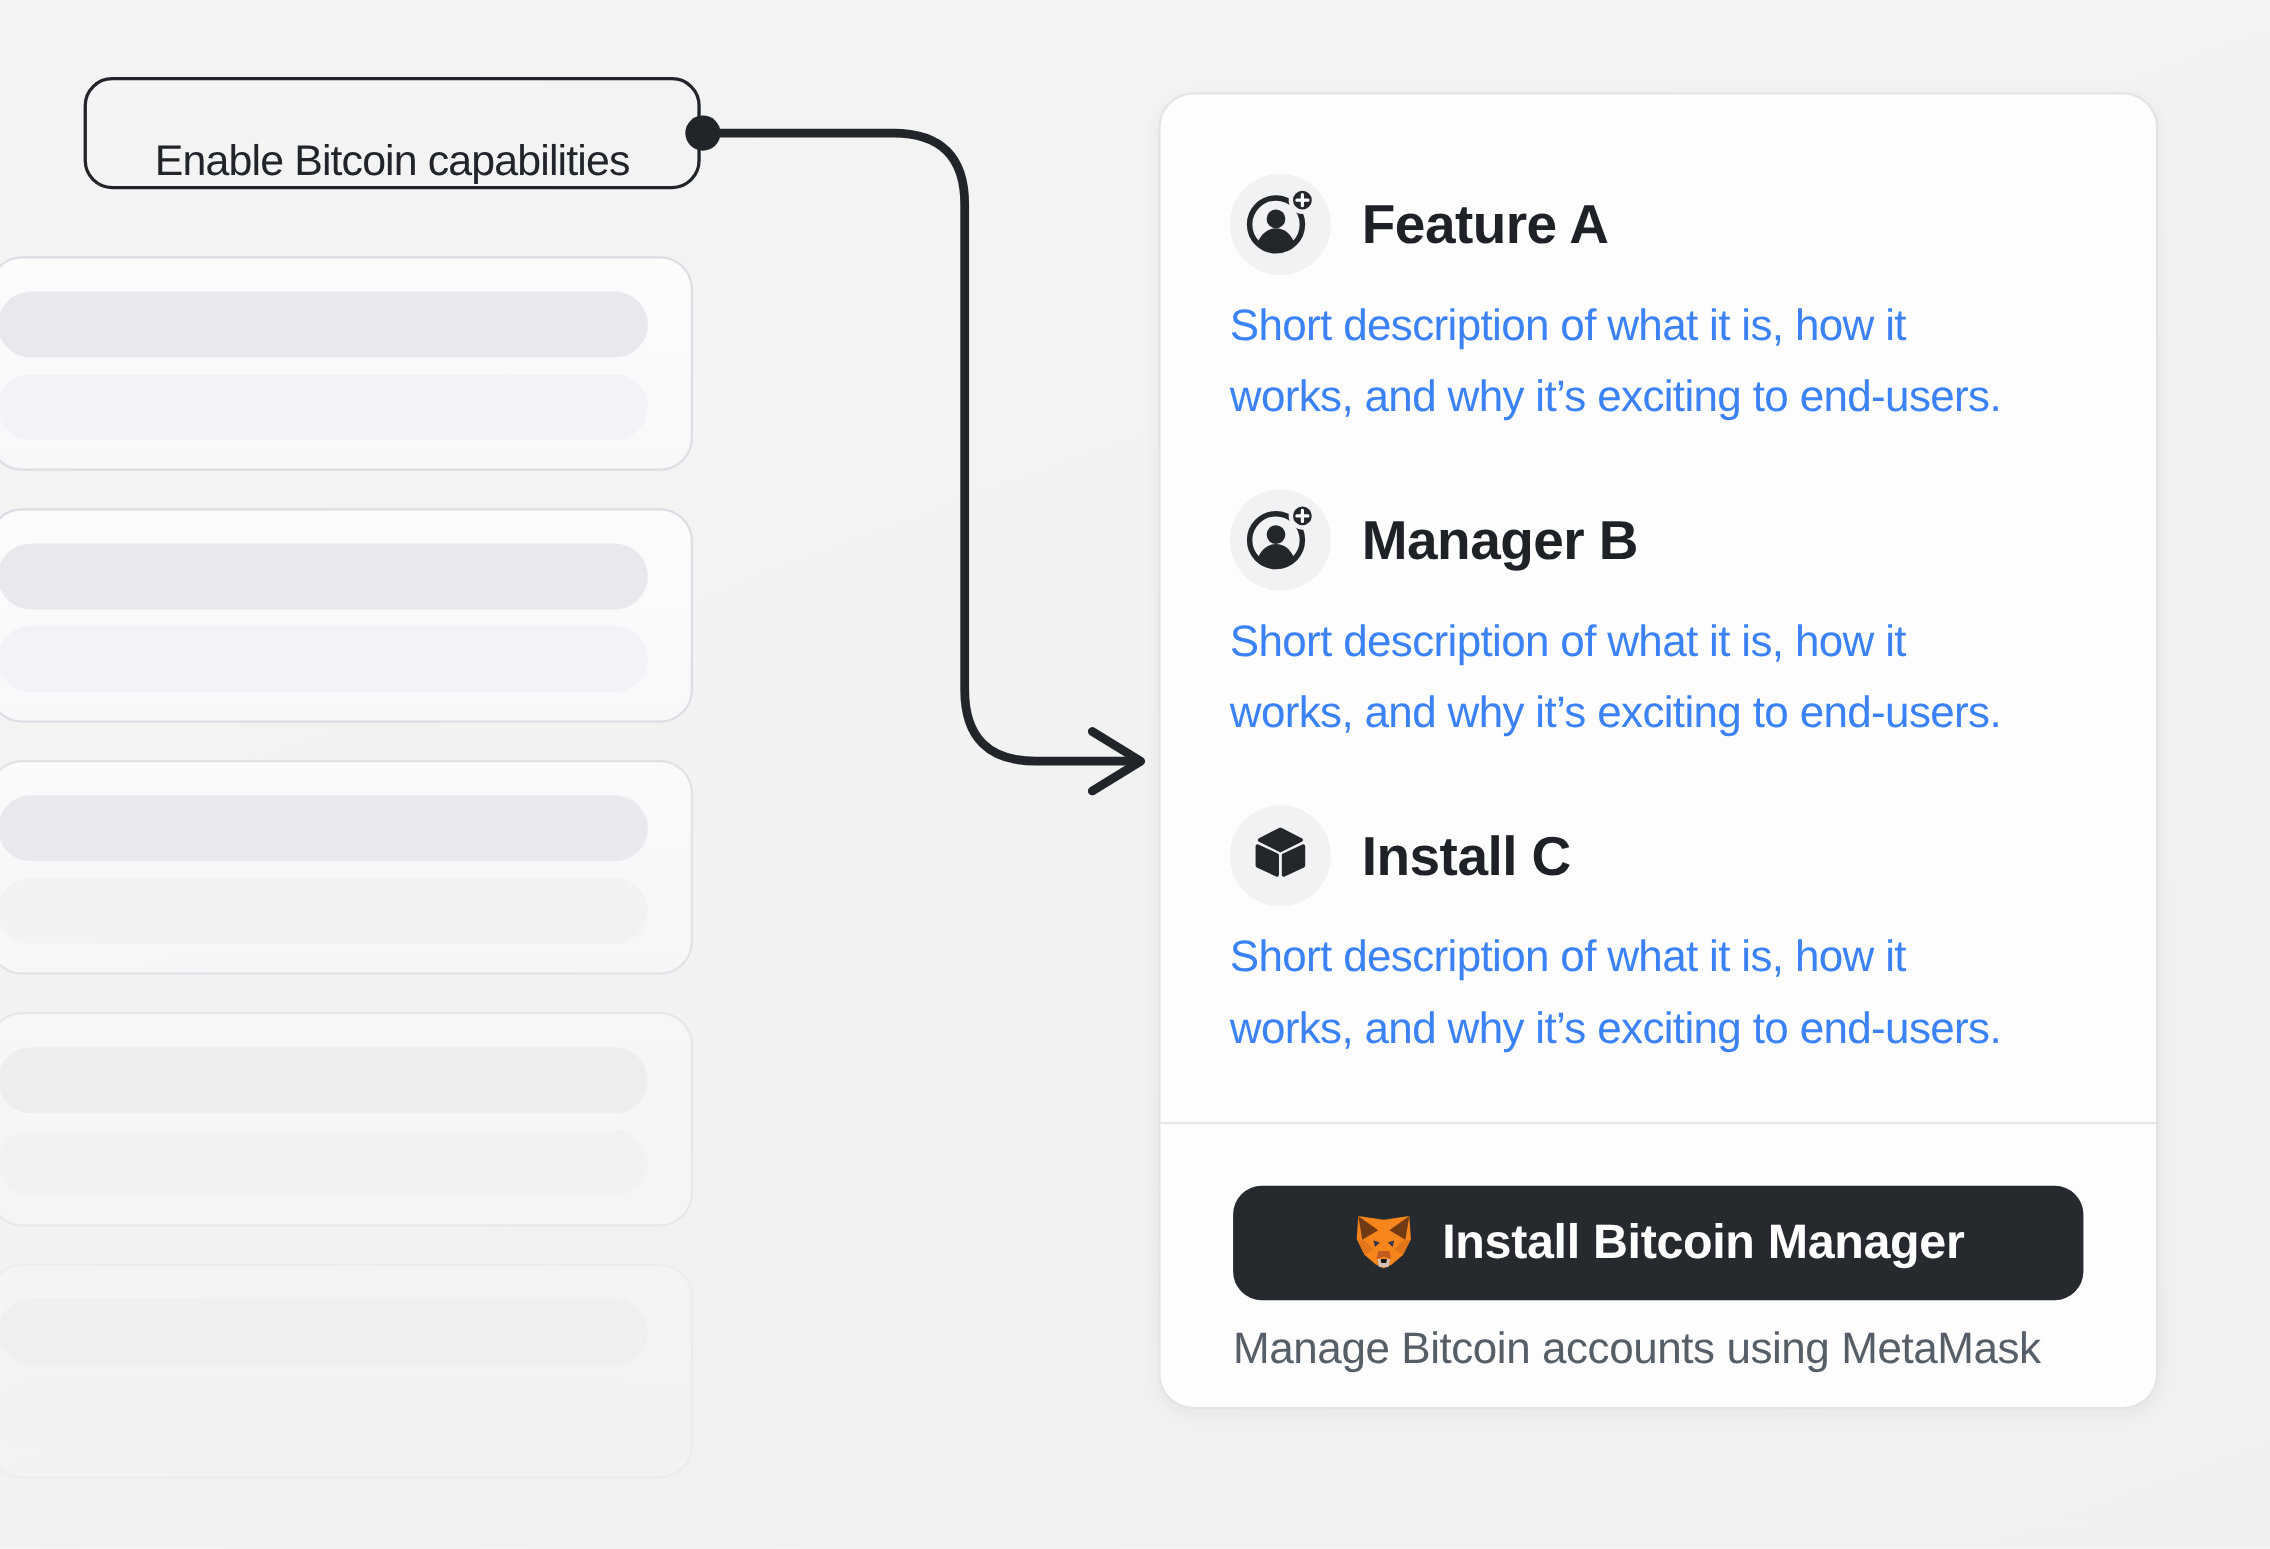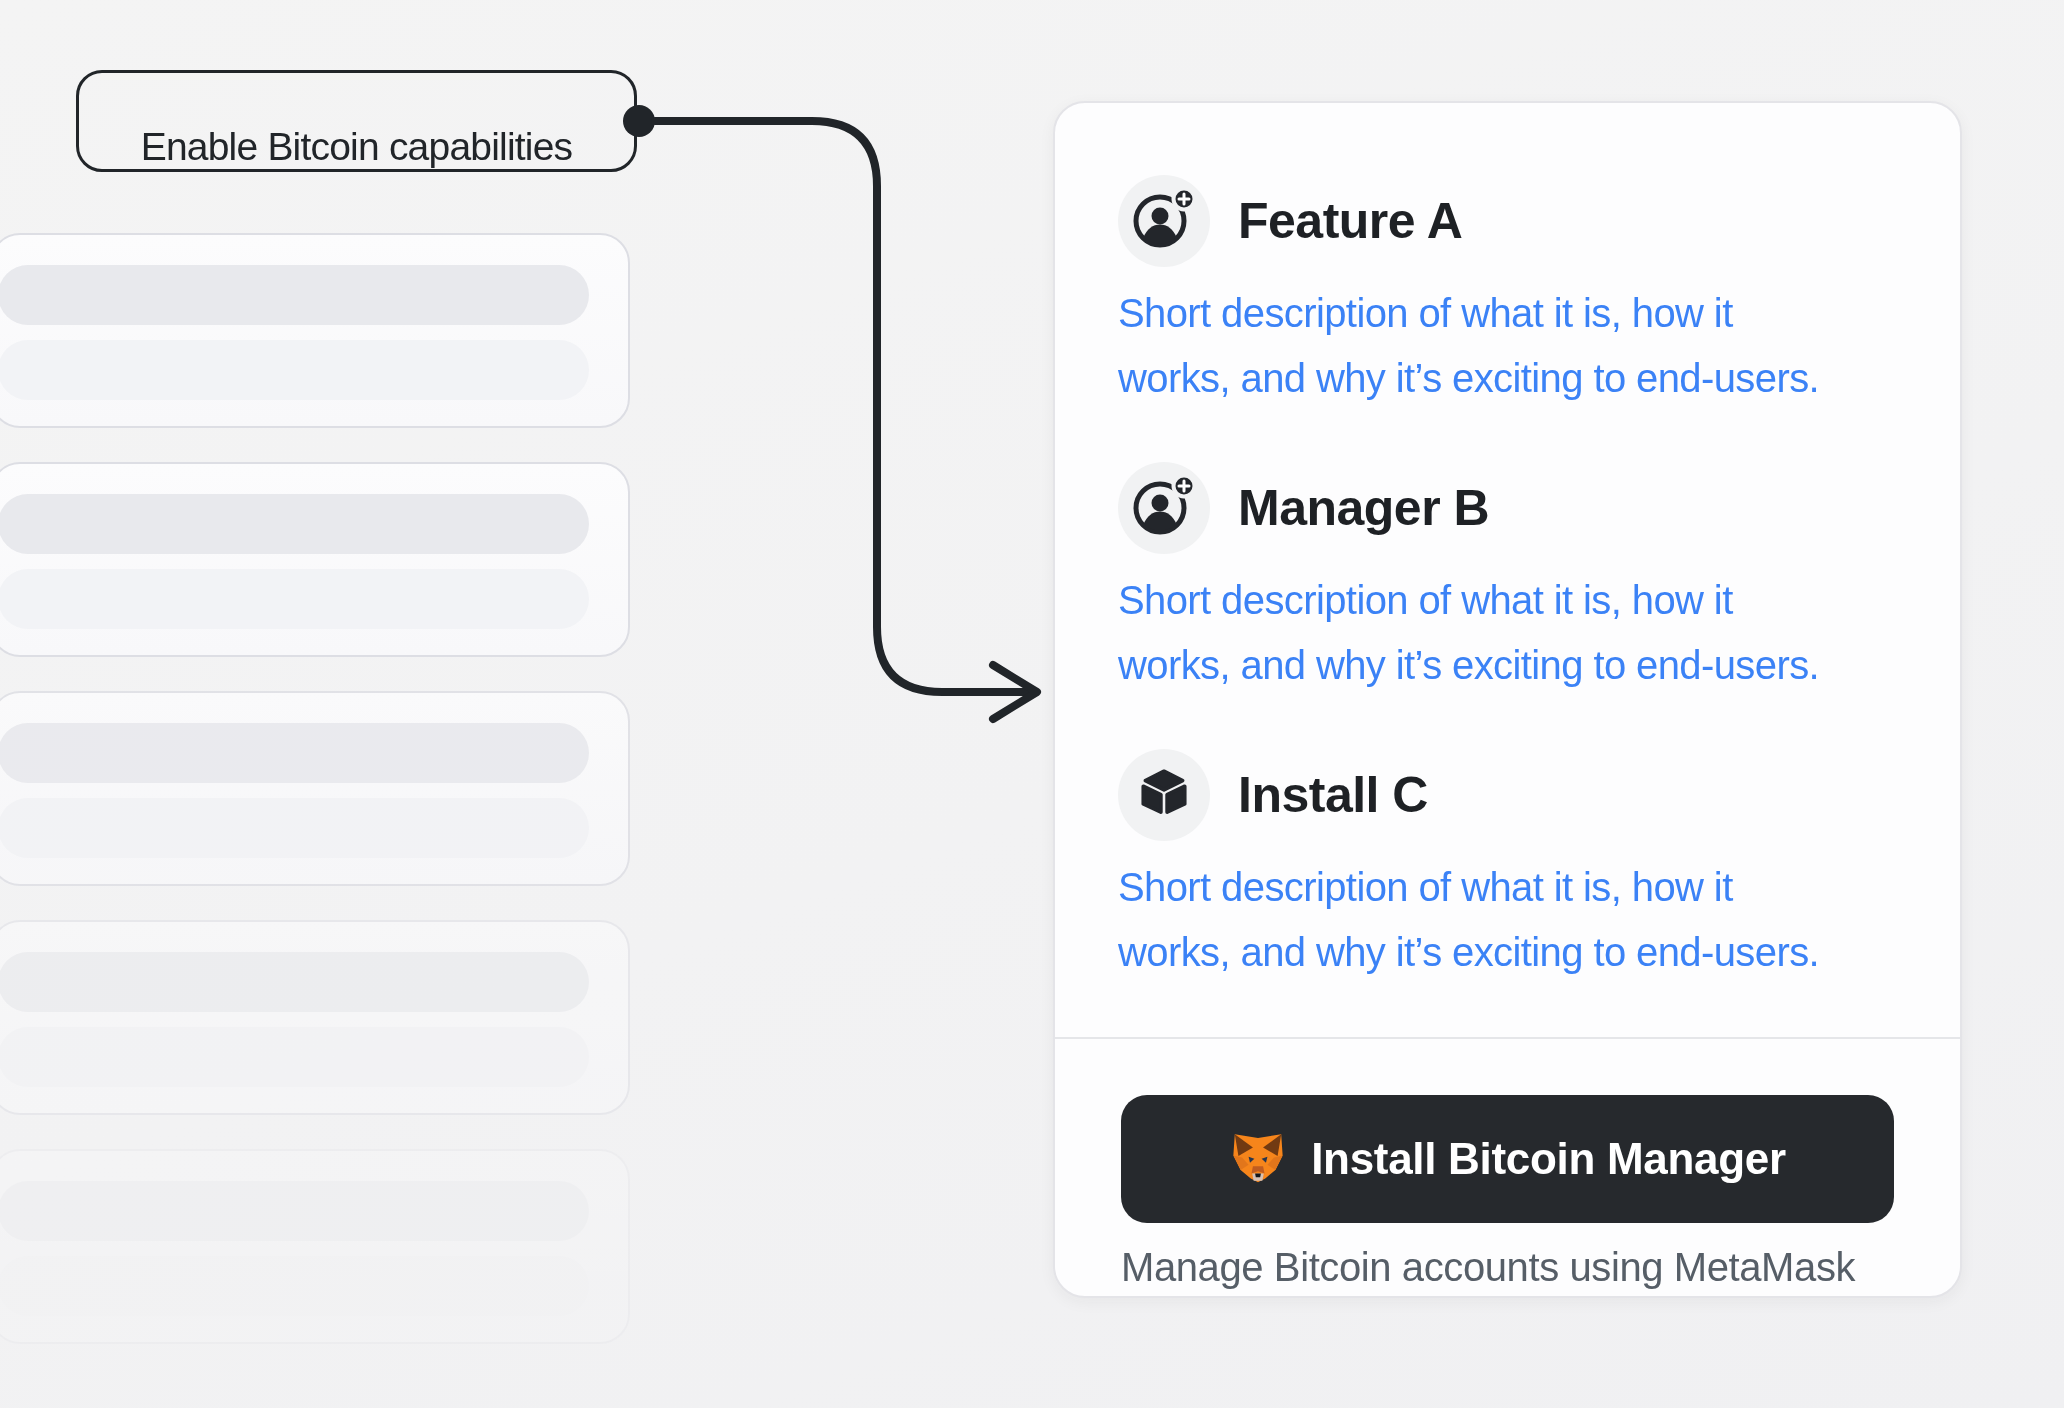--- a/index.html
+++ b/index.html
@@ -54,21 +54,21 @@
   .skeleton-bar { position: absolute; left: 6px; border-radius: 999px; }
   .skeleton-bar.bar-a { top: 30px; height: 60px; width: 591px; background: #e8e9ed; }
   .skeleton-bar.bar-b { top: 105px; height: 60px; width: 591px; background: #f2f3f6; }
   .skeleton-card.fade-1 { opacity: 0.8; }
   .skeleton-card.fade-2 { opacity: 0.5; }
   .skeleton-card.fade-3 { opacity: 0.22; }
 
   
   .feature-card {
     position: absolute;
-    left: 1053px; top: 101px;
+    left: 1053px; top: 84px;
     width: 909px; height: 1197px;
     background: #fdfdfe;
     border: 2px solid #e4e4e8;
     border-radius: 32px;
     box-shadow: 0 4px 16px rgba(30, 32, 40, 0.05);
     display: flex; flex-direction: column;
   }
   .features-section { padding: 72px 60px 52px 63px; }
   .feature-group + .feature-group { margin-top: 51px; }
   .feature-head { display: flex; align-items: center; }
@@ -93,21 +93,21 @@
     line-height: 65px;
     letter-spacing: -0.6px;
     color: #3b82f6;
     white-space: nowrap;
   }
 
   .card-divider { border-top: 2px solid #e5e6e9; width: 100%; }
 
   .footer-section { padding: 56px 66px 0 66px; }
   .install-button {
-    width: 100%; height: 128px;
+    width: 100%; height: 104px;
     background: #26292d;
     border: none;
     border-radius: 26px;
     display: flex; align-items: center; justify-content: center;
     gap: 24px;
     cursor: pointer;
   }
   .install-label {
     font-family: "Liberation Sans", sans-serif;
     font-size: 44px;

